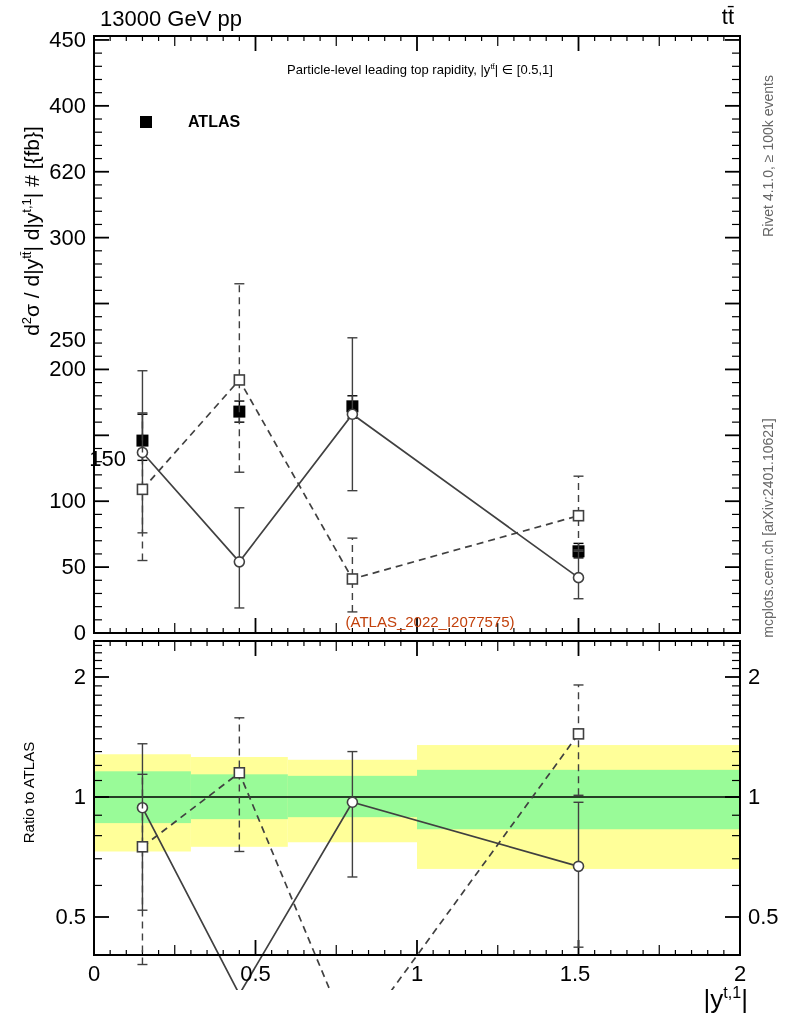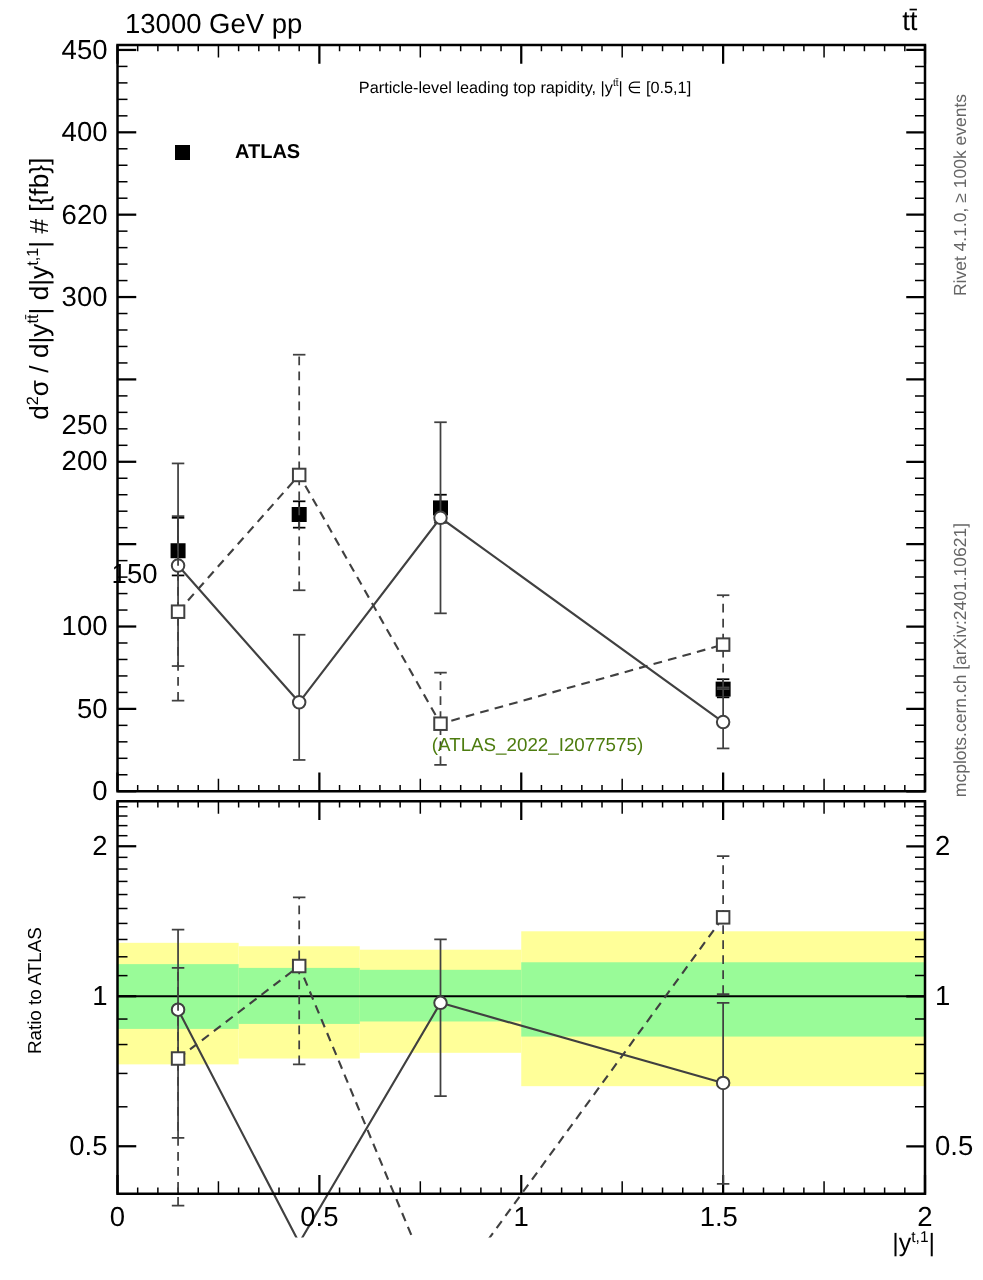--- a/index.html
+++ b/index.html
@@ -6,22 +6,22 @@
   .figure{position:relative;width:786px;height:1024px;background:#fff;overflow:hidden;
           font-family:"Liberation Sans","DejaVu Sans",sans-serif;color:#000;}
   svg{position:absolute;left:0;top:0;}
   .txt{position:absolute;white-space:nowrap;}
   .hdr{font-size:22px;}
   .plot-title{font-size:13px;}
   .tick-label{font-size:22px;}
   .ylabel-main{font-size:21px;transform:rotate(-90deg);transform-origin:center;}
   .ylabel-ratio{font-size:15px;transform:rotate(-90deg);transform-origin:center;}
   .side-text{font-size:14px;color:#666;transform:rotate(-90deg);transform-origin:center;}
-  .watermark{font-size:15px;color:#4d7c0f;}
-  .xtitle{font-size:20px;margin-left:43px;}
+  .watermark{font-size:15px;color:#c2410c;margin-top:25px;}
+  .xtitle{font-size:26px;margin-left:43px;}
   sup{font-size:62%;line-height:0;}
   #legend{position:absolute;left:118px;top:108px;font-weight:bold;}
   .legend-row{display:flex;align-items:center;height:28px;}
   .legend-row svg{position:static;width:56px;height:18px;flex:0 0 56px;}
   .legend-label{font-size:16px;margin-left:14px;}
 </style>
 </head>
 <body>
 
 <div class="figure">

